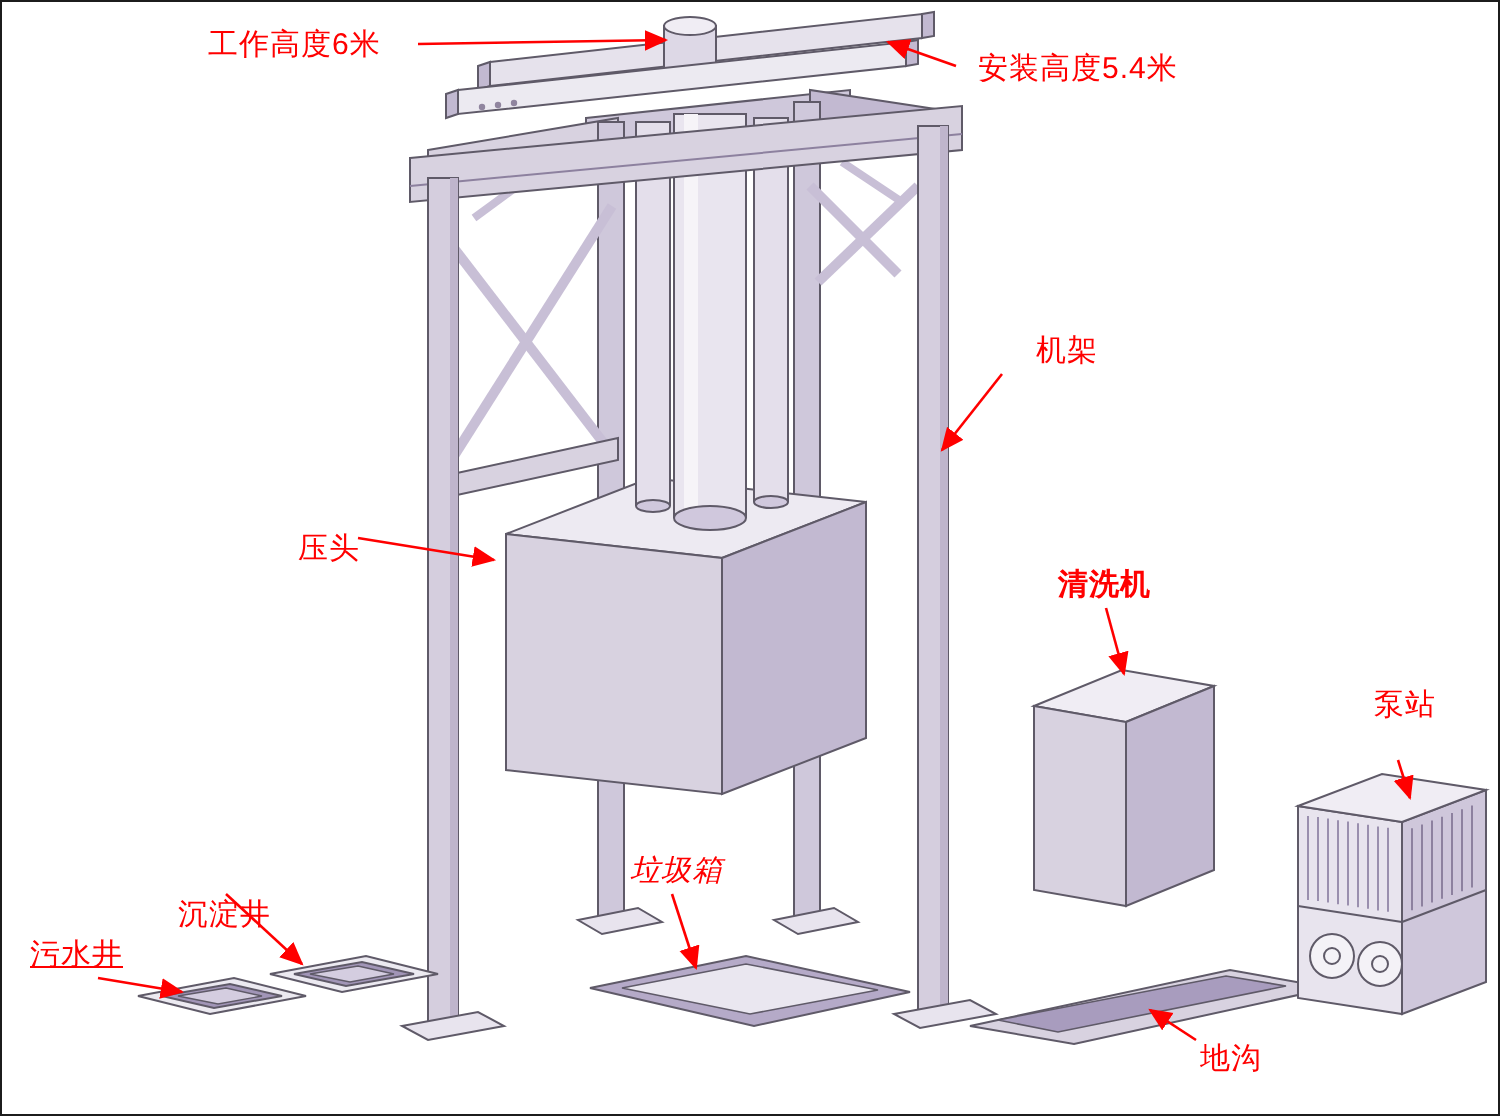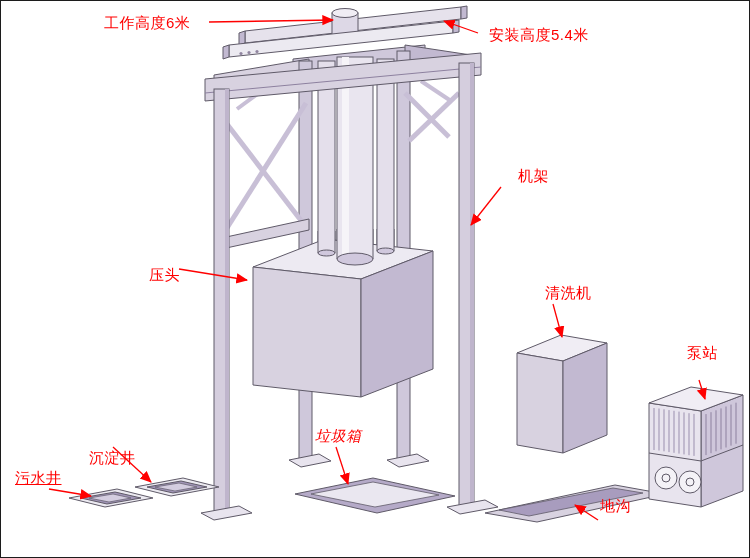--- a/index.html
+++ b/index.html
@@ -204,20 +204,20 @@
       <line x1="48" y1="488" x2="90" y2="495" marker-end="url(#arr)"></line>
       <line x1="335" y1="446" x2="347" y2="483" marker-end="url(#arr)"></line>
       <line x1="597" y1="519" x2="574" y2="504" marker-end="url(#arr)"></line>
     </g>
   </svg>
 
   <div class="lbl" style="left:103px;top:13px;">工作高度6米</div>
   <div class="lbl" style="left:488px;top:25px;">安装高度5.4米</div>
   <div class="lbl" style="left:487px;top:166px;margin-left:30px;">机架</div>
   <div class="lbl" style="left:148px;top:249px;margin-top:16px;">压头</div>
-  <div class="lbl" style="left:544px;top:283px;">清洗机</div>
+  <div class="lbl" style="left:528px;top:283px;font-weight:bold;">清洗机</div>
   <div class="lbl" style="left:686px;top:343px;">泵站</div>
   <div class="lbl" style="left:88px;top:448px;">沉淀井</div>
   <div class="lbl" style="left:14px;top:468px;text-decoration:underline;">污水井</div>
   <div class="lbl" style="left:314px;top:426px;font-style:italic;">垃圾箱</div>
-  <div class="lbl" style="left:599px;top:496px;">地沟</div>
+  <div class="lbl" style="left:599px;top:520px;">地沟</div>
 
 </div>
 
 </body></html>

